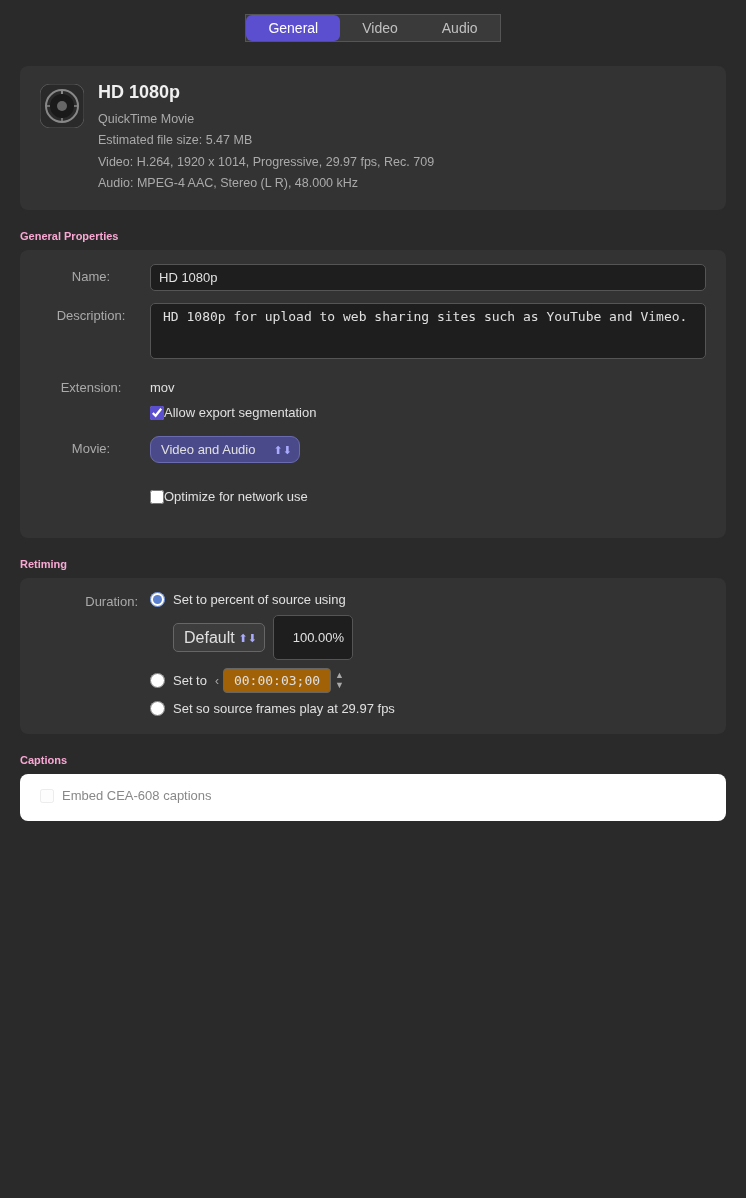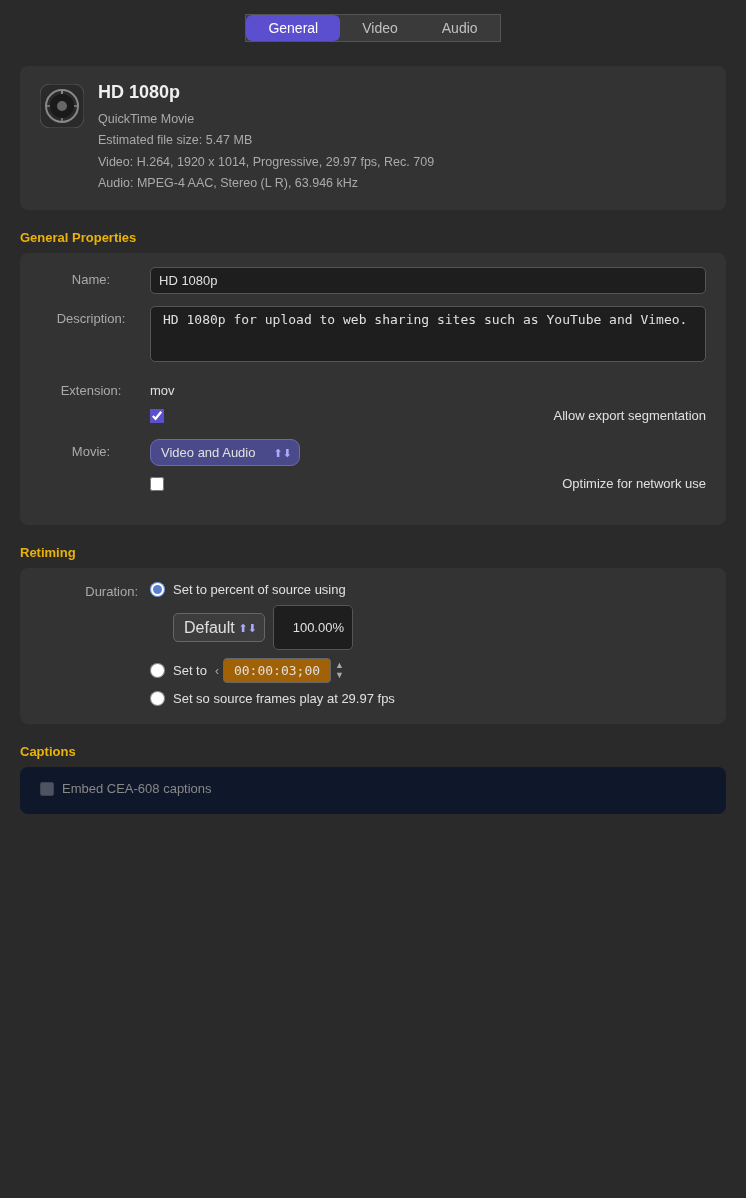--- a/index.html
+++ b/index.html
@@ -75,23 +75,23 @@
     }
 
     .info-text p {
       font-size: 12.5px;
       color: #aaaaaa;
       line-height: 1.7;
     }
 
     
     .section-title {
-      font-size: 13px;
+      font-size: 11px;
       font-weight: 600;
-      color: #eab308;
+      color: #f9a8d4;
       margin-bottom: 8px;
       margin-top: 4px;
     }
 
     
     .properties-card {
       background: #333333;
       border-radius: 8px;
       padding: 14px 20px 18px 20px;
       margin-bottom: 20px;
@@ -145,21 +145,20 @@
       font-size: 13px;
       color: #e0e0e0;
       padding-top: 5px;
     }
 
     .checkbox-row {
       display: flex;
       align-items: center;
       gap: 0;
       margin-bottom: 4px;
-      justify-content: space-between;
     }
 
     .checkbox-row label {
       font-size: 13px;
       color: #e0e0e0;
     }
 
     input[type="checkbox"] {
       width: 14px;
       height: 14px;
@@ -306,21 +305,21 @@
     }
 
     .timecode-arrows span {
       font-size: 9px;
       color: #aaaaaa;
       line-height: 1;
     }
 
     
     .captions-card {
-      background: #0f172a;
+      background: #ffffff;
       border-radius: 8px;
       padding: 14px 20px 18px 20px;
     }
 
     .captions-checkbox-row {
       display: flex;
       align-items: center;
       gap: 8px;
     }
 
@@ -357,21 +356,21 @@
         <line x1="22" y1="38" x2="22" y2="34" stroke="#888" stroke-width="1.5"></line>
         <line x1="10" y1="22" x2="6" y2="22" stroke="#888" stroke-width="1.5"></line>
         <line x1="38" y1="22" x2="34" y2="22" stroke="#888" stroke-width="1.5"></line>
       </svg>
     </div>
     <div class="info-text">
       <h2>HD 1080p</h2>
       <p>QuickTime Movie</p>
       <p>Estimated file size: 5.47 MB</p>
       <p>Video: H.264, 1920 x 1014, Progressive, 29.97 fps, Rec. 709</p>
-      <p>Audio: MPEG-4 AAC, Stereo (L R), 63.946 kHz</p>
+      <p>Audio: MPEG-4 AAC, Stereo (L R), 48.000 kHz</p>
     </div>
   </div>
 
   <div class="section-title">General Properties</div>
 
   <div class="properties-card">
 
     <div class="prop-row">
       <div class="prop-label">Name:</div>
       <div class="prop-value">
@@ -401,21 +400,21 @@
       <div class="prop-label">Movie:</div>
       <div class="prop-value">
         <div class="select-wrapper">
           <select class="styled-select">
             <option>Video and Audio</option>
             <option>Video Only</option>
             <option>Audio Only</option>
           </select>
           <span class="select-arrow">⬆⬇</span>
         </div>
-        <div class="checkbox-row" style="margin-top:10px;">
+        <div class="checkbox-row" style="margin-top:26px;">
           <input type="checkbox" id="optimize-net" style="">
           <label for="optimize-net">Optimize for network use</label>
         </div>
       </div>
     </div>
 
   </div>
 
   <div class="section-title">Retiming</div>
 

